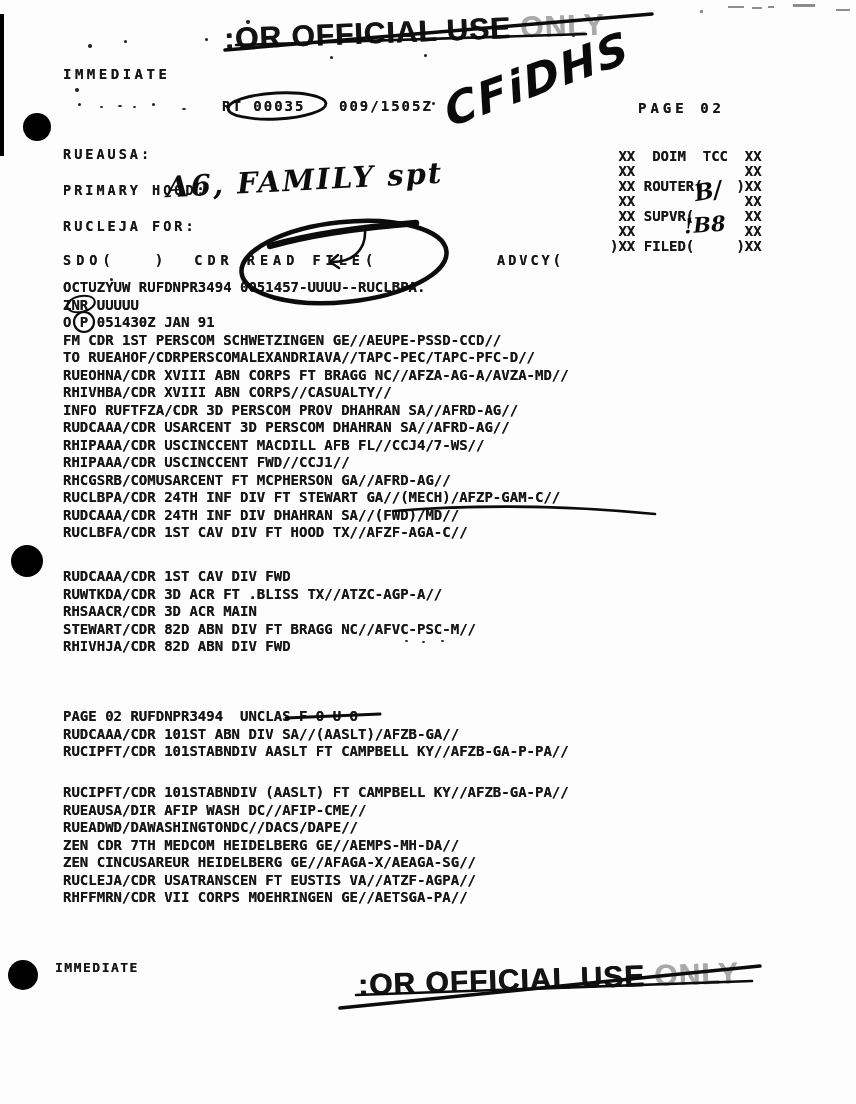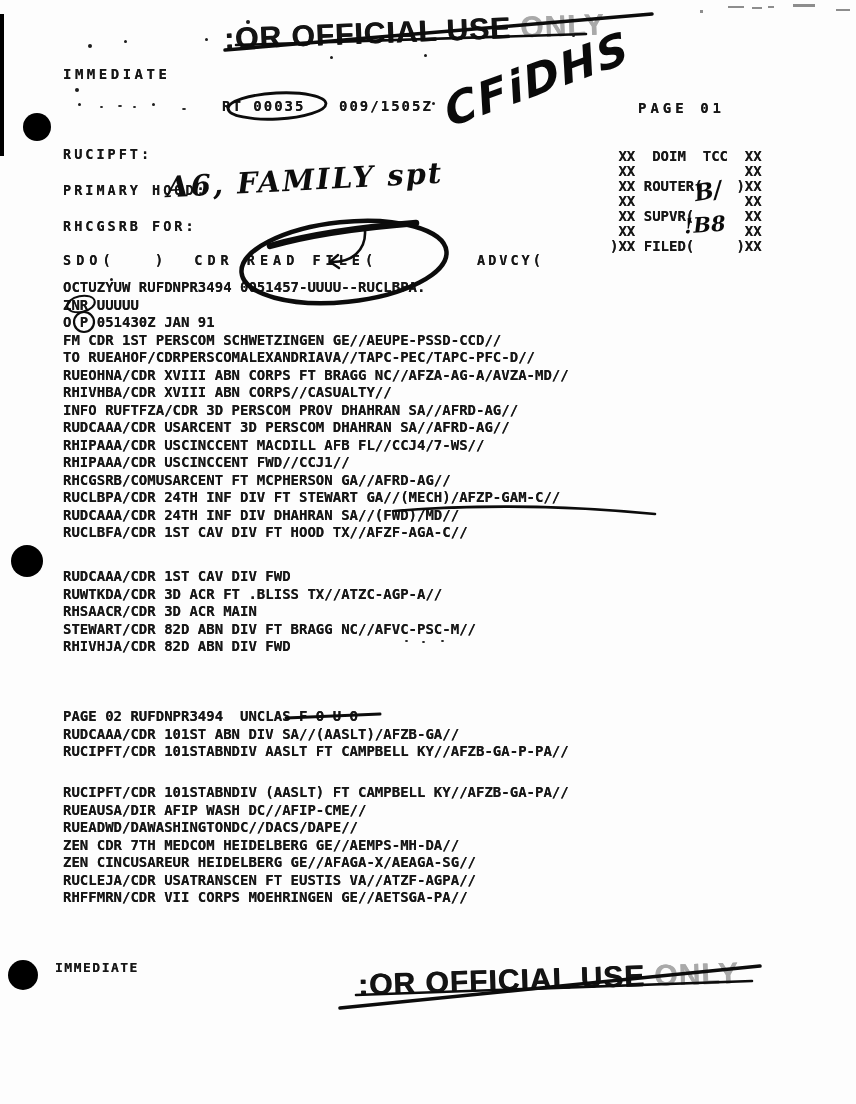--- a/index.html
+++ b/index.html
@@ -51,28 +51,28 @@
 <div class="hole" style="left:23px;top:113px;width:28px;height:28px"></div>
 <div class="hole" style="left:11px;top:545px;width:32px;height:32px"></div>
 <div class="hole" style="left:8px;top:960px;width:30px;height:30px"></div>
 
 <div class="abs stamp" style="left:224px;top:22px;transform:rotate(-2.2deg)"><span>:OR OFFICIAL USE </span><span class="faint">ONLY</span></div>
 
 <div class="abs tw" style="left:63px;top:66px;letter-spacing:3.5px">IMMEDIATE</div>
 <div class="abs tw" style="left:222px;top:98px;letter-spacing:2px">RT 00035</div>
 <div class="abs tw" style="left:339px;top:98px;letter-spacing:2px">009/1505Z</div>
 <div class="abs hand-marker" style="left:452px;top:86px">CFiDHS</div>
-<div class="abs tw" style="left:638px;top:100px;letter-spacing:4px">PAGE 01</div>
+<div class="abs tw" style="left:638px;top:100px;letter-spacing:4px">PAGE 02</div>
 
-<div class="abs tw label" style="left:63px;top:146px">RUCIPFT:</div>
+<div class="abs tw label" style="left:63px;top:146px">RUEAUSA:</div>
 <div class="abs tw label" style="left:63px;top:182px">PRIMARY HOOD:</div>
 <div class="abs hand-script" style="left:166px;top:163px">A6, FAMILY spt</div>
-<div class="abs tw label" style="left:63px;top:218px">RHCGSRB FOR:</div>
+<div class="abs tw label" style="left:63px;top:218px">RUCLEJA FOR:</div>
 <div class="abs tw wide" style="left:63px;top:252px;font-size:13.5px">SDO(   )  CDR READ FILE(</div>
-<div class="abs tw label" style="left:477px;top:252px">ADVCY(</div>
+<div class="abs tw label" style="left:497px;top:252px">ADVCY(</div>
 
 <pre class="abs tw grid-col" style="left:610px;top:149px"> XX  DOIM  TCC  XX
  XX             XX
  XX ROUTER(    )XX
  XX             XX
  XX SUPVR(      XX
  XX             XX
 )XX FILED(     )XX</pre>
 <div class="abs hand-small" style="left:694px;top:177px;font-size:23px;transform:rotate(-10deg)">B/</div>
 <div class="abs hand-small" style="left:684px;top:212px;font-size:21px;transform:rotate(-4deg)">!B8</div>

